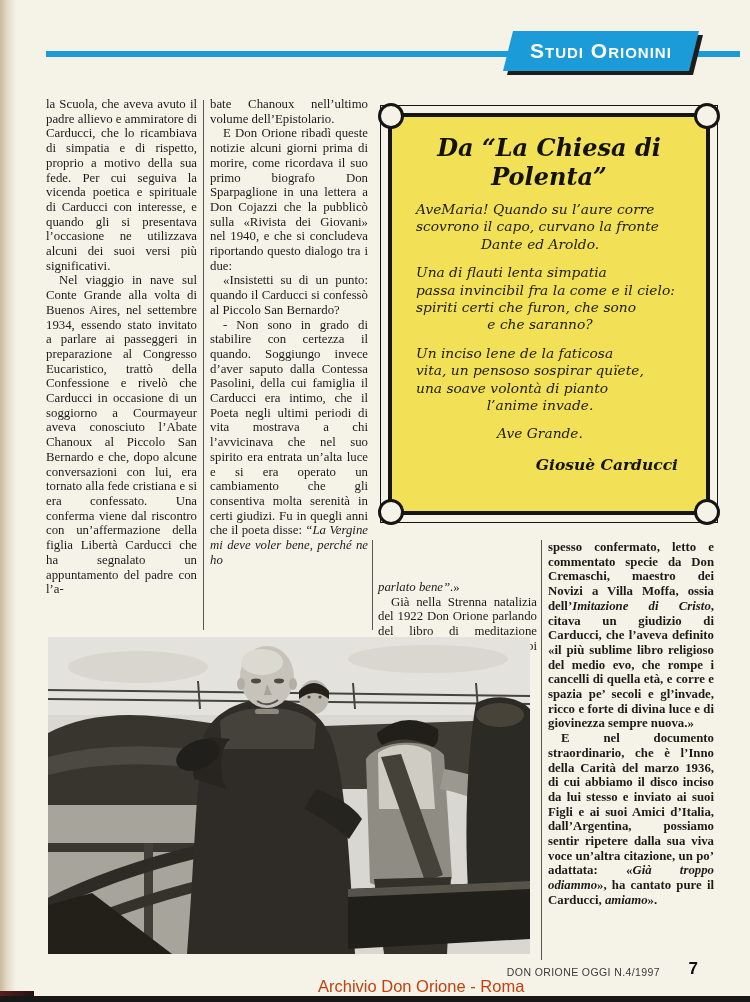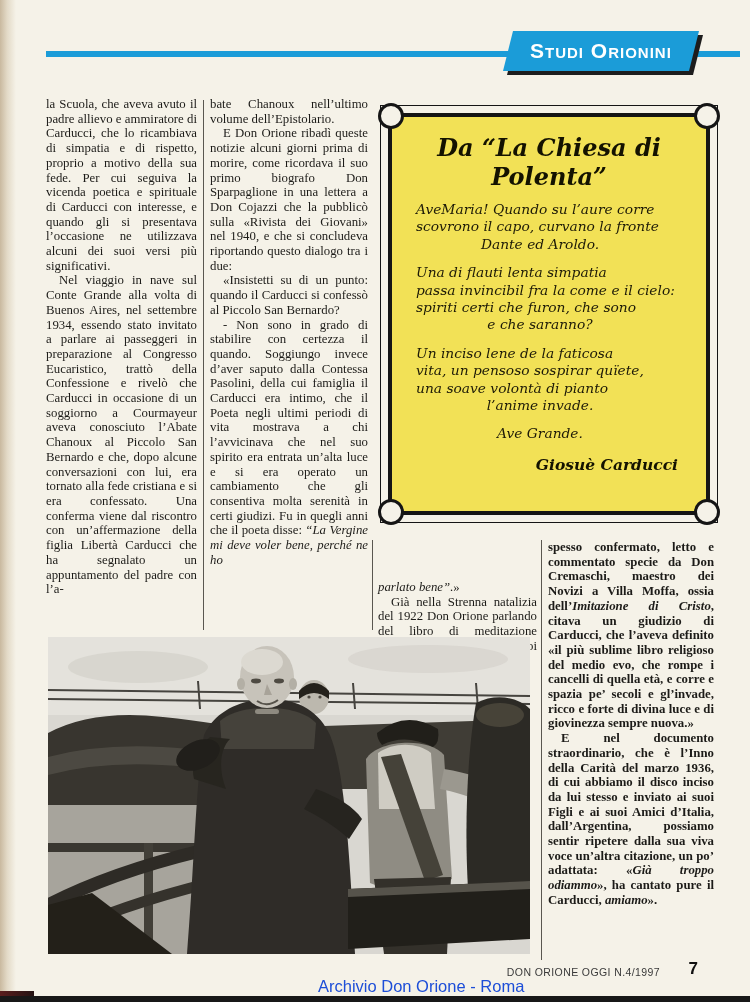--- a/index.html
+++ b/index.html
@@ -84,21 +84,21 @@
     font-family:"Liberation Sans", sans-serif; font-size:10.5px;
     color:#3a3a3a; letter-spacing:0.4px;
   }
   .footer-page{
     position:absolute; right:52px; top:959px;
     font-family:"Liberation Sans", sans-serif; font-weight:bold;
     font-size:17px; color:#111;
   }
   .watermark{
     position:absolute; left:318px; top:977px;
-    font-family:"Liberation Sans", sans-serif; font-size:16.5px; color:#1d4ed8;
+    font-family:"Liberation Sans", sans-serif; font-size:16.5px; color:#c2410c;
   }
   .bottom-bar{position:absolute; left:0; bottom:0; width:750px; height:6px; background:#181818;}
   .bottom-artifact{position:absolute; left:0; bottom:2px; width:34px; height:9px;
     background:linear-gradient(90deg,#5a1d1d,#241313);}
 </style>
 </head>
 <body>
 
 <div class="page">
   <div class="scan-edge"></div>

